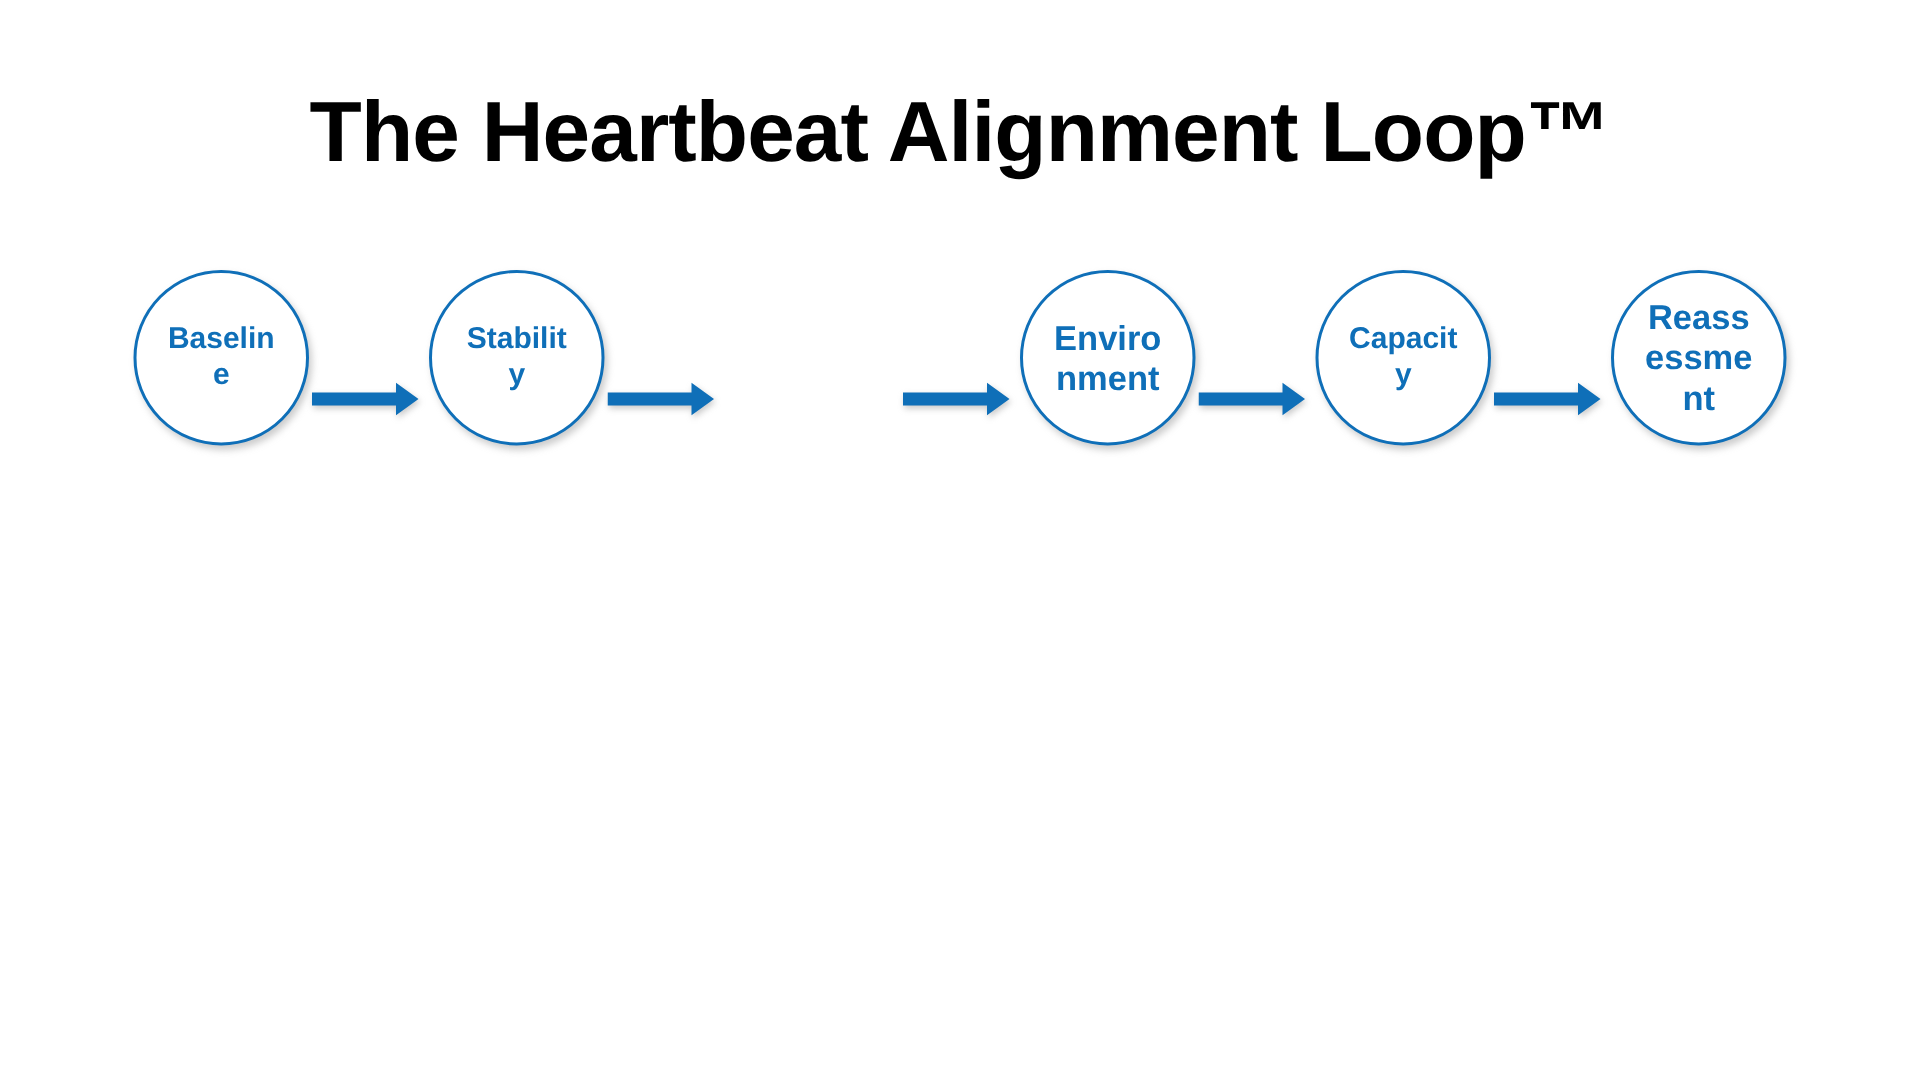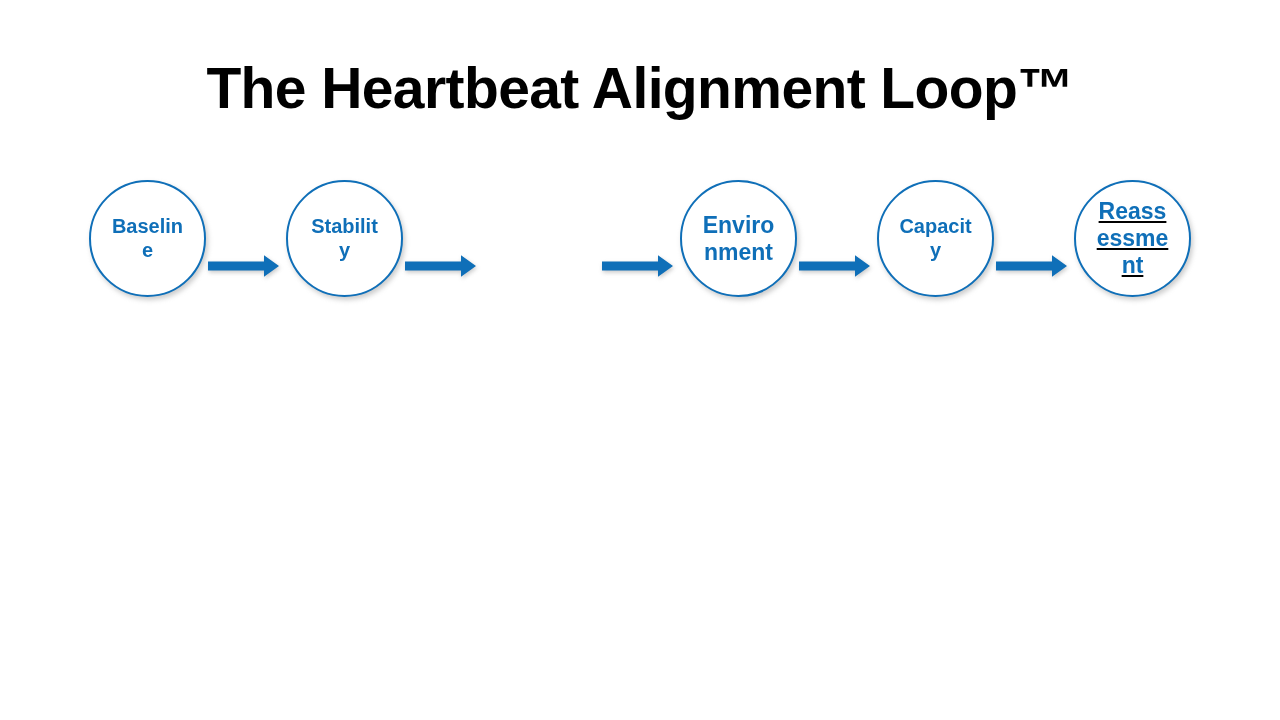--- a/index.html
+++ b/index.html
@@ -138,18 +138,18 @@
     <div class="node" style="left:877px;">
       <div class="node-label">Capacity</div>
     </div>
 
     <div class="arrow" style="left:996px; top:73px;">
       <svg viewBox="0 0 72 26" xmlns="http://www.w3.org/2000/svg">
         <path d="M0,8.6 L56,8.6 L56,2.2 L71,13 L56,23.8 L56,17.4 L0,17.4 Z" fill="#0F6FB8"></path>
       </svg>
     </div>
 
-    <div class="node" style="left:1074px;text-decoration:underline;">
+    <div class="node" style="left:1074px;">
       <div class="node-label three-line">Reassessment</div>
     </div>
 
   </div>
 </div>
 
 </body></html>

